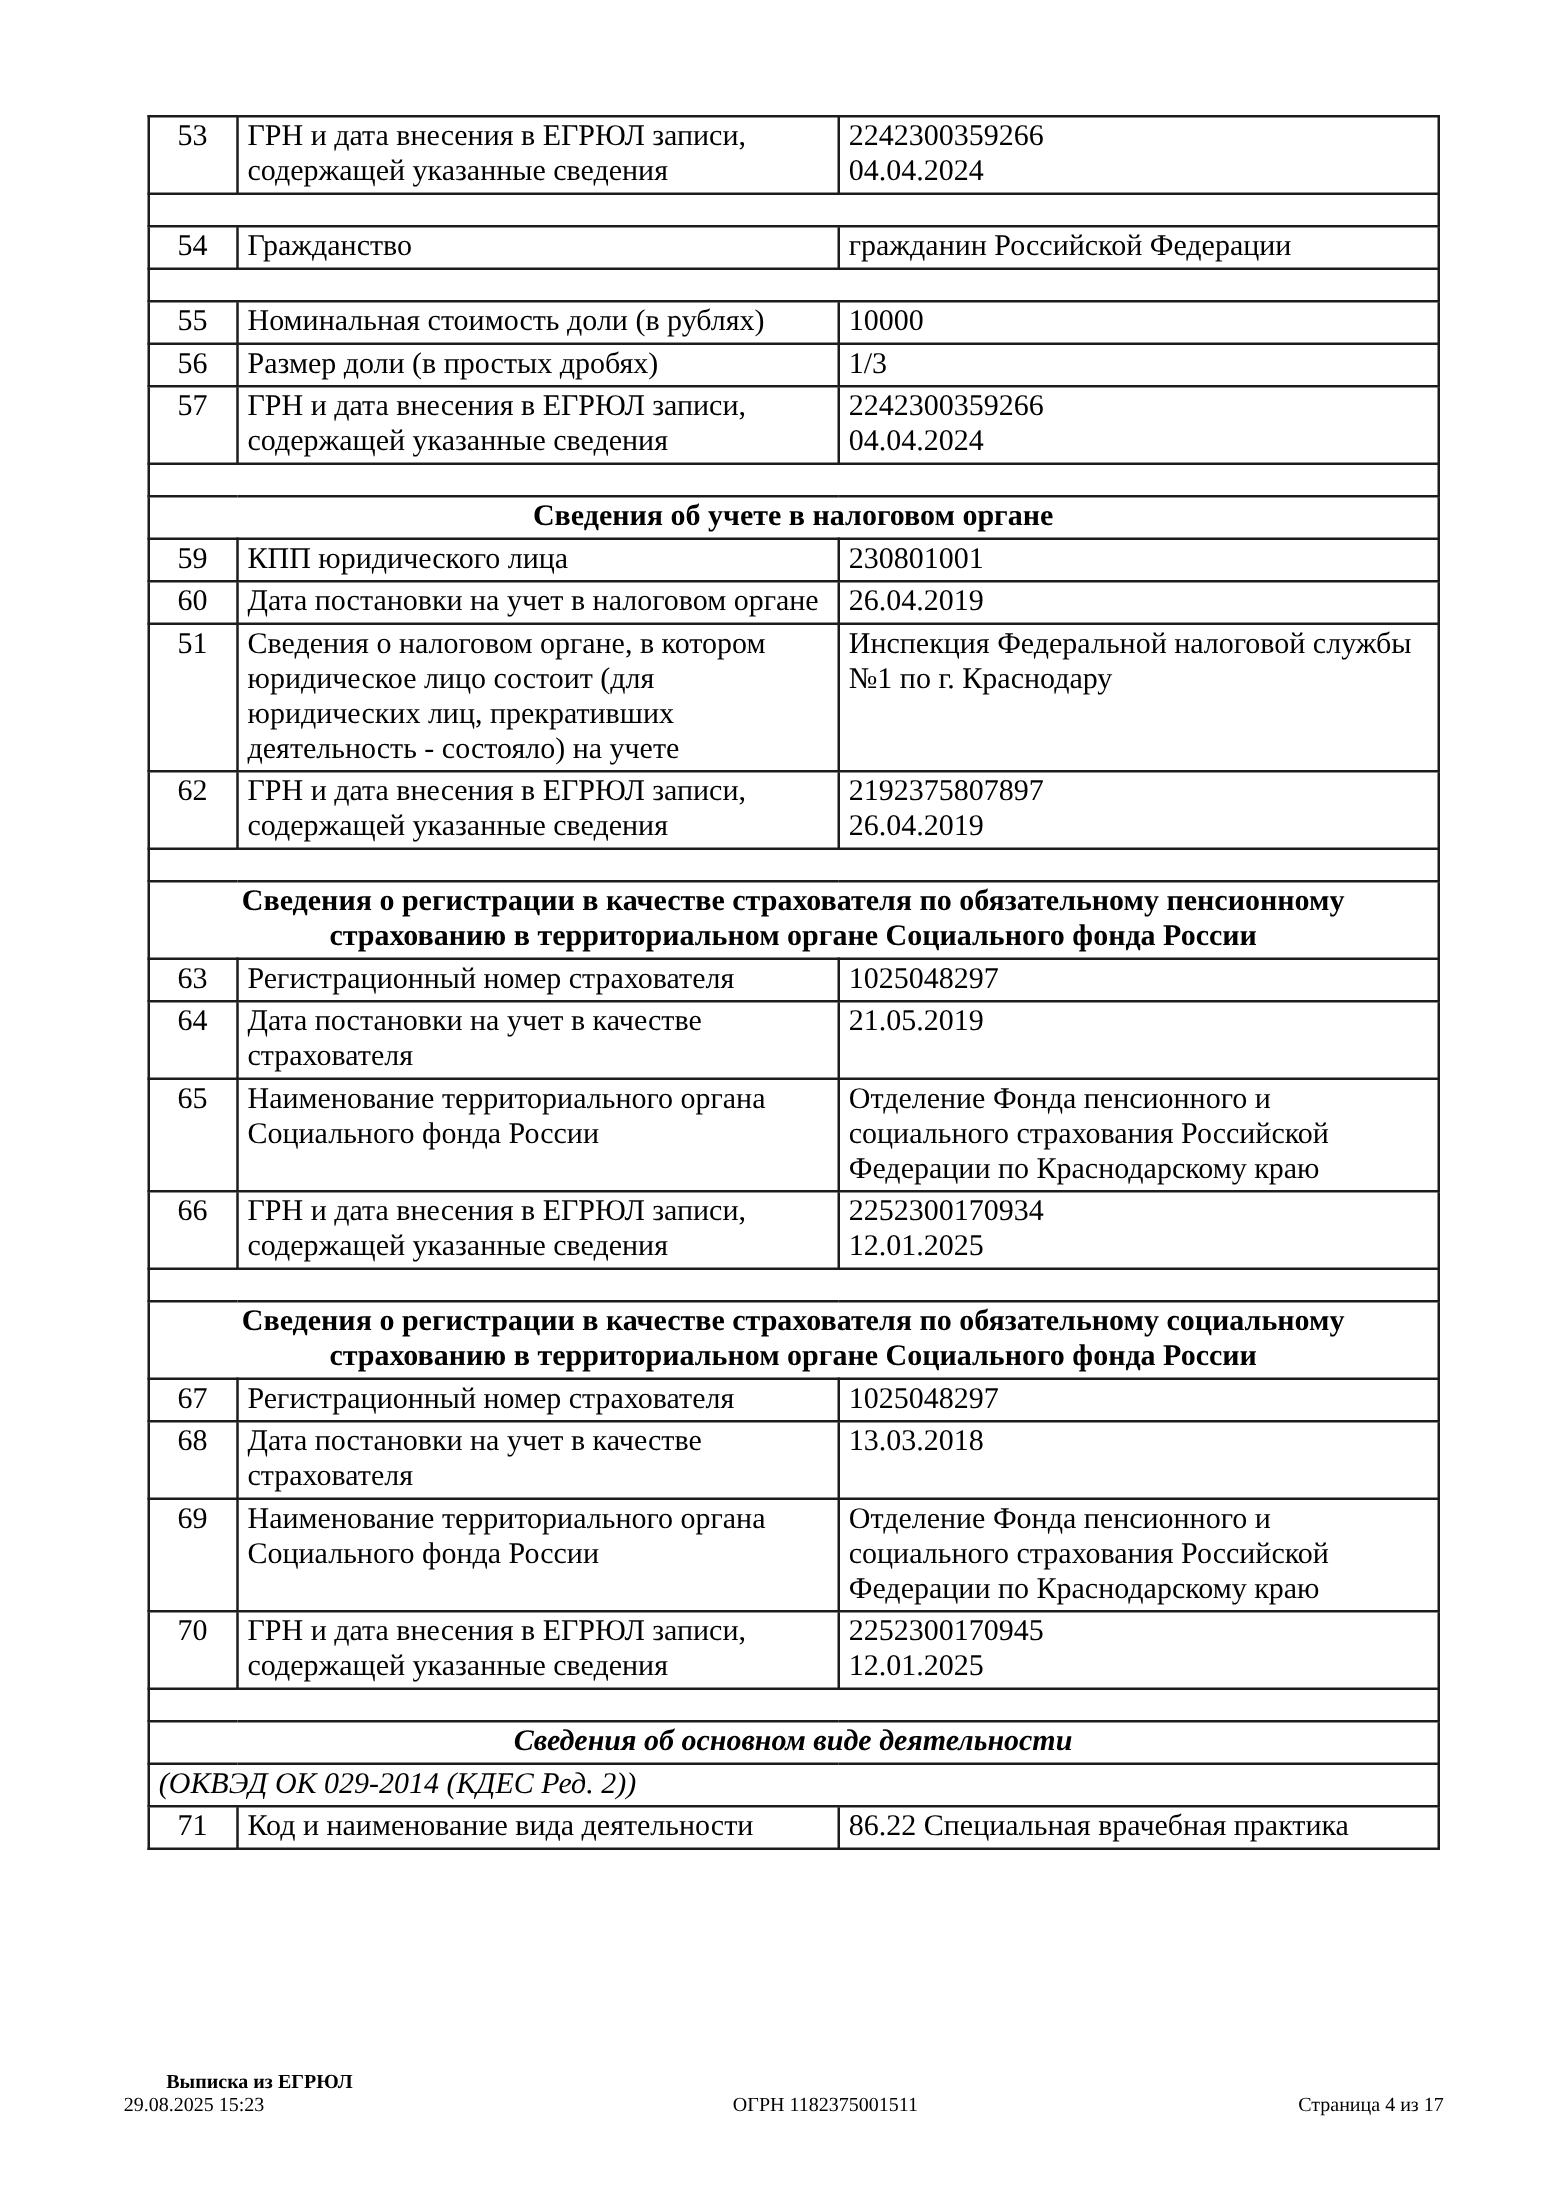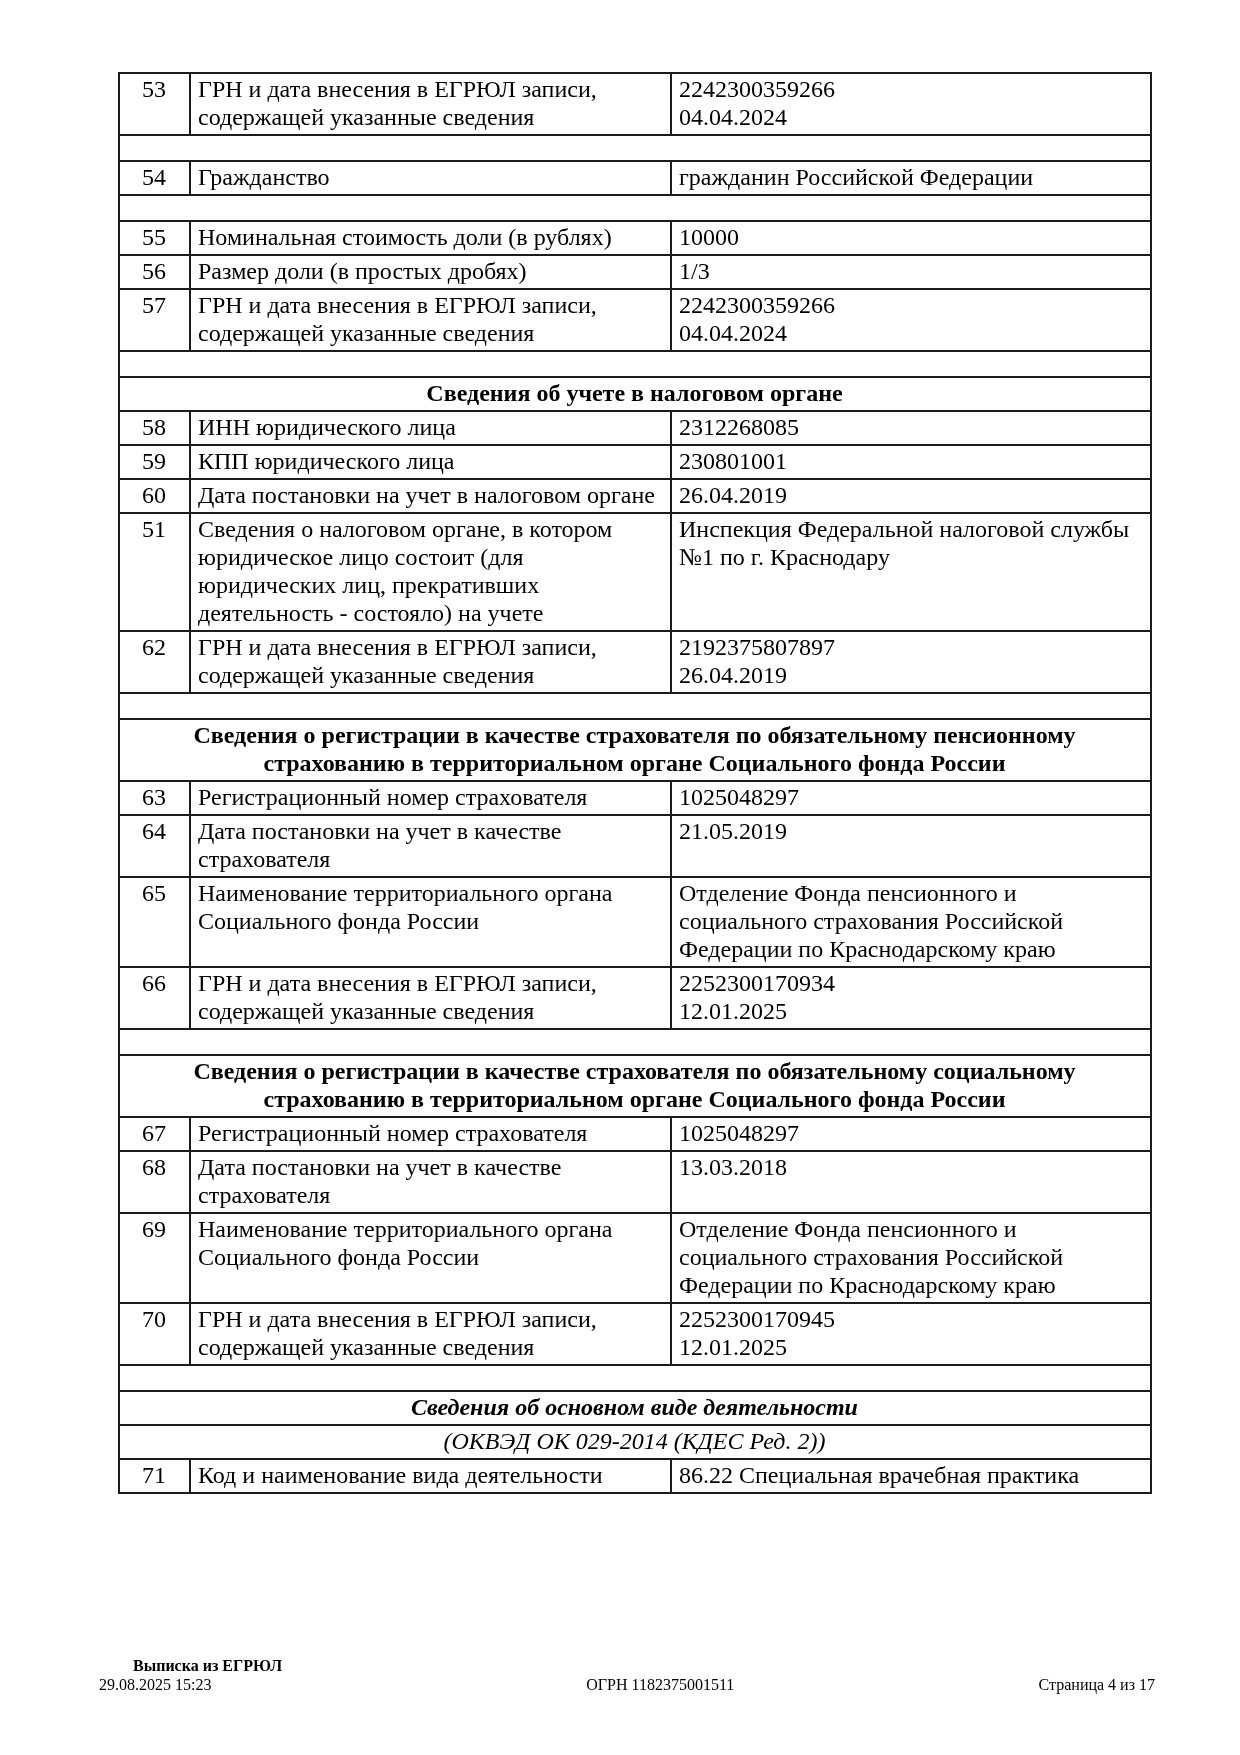--- a/index.html
+++ b/index.html
@@ -14,21 +14,21 @@
   }
   .page {
     position: relative;
     width: 1240px;
     height: 1755px;
     background: #ffffff;
   }
   .table-wrap {
     position: absolute;
     left: 118px;
-    top: 72px;
+    top: 92px;
     width: 835px;
   }
   table.egrul {
     border-collapse: collapse;
     table-layout: fixed;
     width: 1032px;
   }
   table.egrul td {
     border: 2px solid #1c1c1c;
     vertical-align: top;
@@ -48,21 +48,21 @@
     line-height: 27px;
     padding: 3px 18px 4px 18px;
   }
   td.section.sub-italic {
     font-style: italic;
     margin-left: 24px;
   }
   td.note-italic {
     font-weight: normal;
     font-style: italic;
-    text-align: center;
+    text-align: left;
     line-height: 27px;
     padding: 3px 18px 4px 18px;
   }
   tr.spacer td {
     height: 24px;
     padding: 0;
   }
   .value-line { white-space: normal; }
 
   .footer {
@@ -137,27 +137,20 @@
               <div class="value-line">04.04.2024</div>
             </td>
           </tr>
           <tr class="spacer">
             <td class="spacer-cell" colspan="3"></td>
           </tr>
           <tr>
             <td class="section" colspan="3">Сведения об учете в налоговом органе</td>
           </tr>
           <tr>
-            <td class="num">58</td>
-            <td class="label">ИНН юридического лица</td>
-            <td class="value">
-              <div class="value-line">2312268085</div>
-            </td>
-          </tr>
-          <tr>
             <td class="num">59</td>
             <td class="label">КПП юридического лица</td>
             <td class="value">
               <div class="value-line">230801001</div>
             </td>
           </tr>
           <tr>
             <td class="num">60</td>
             <td class="label">Дата постановки на учет в налоговом органе</td>
             <td class="value">

